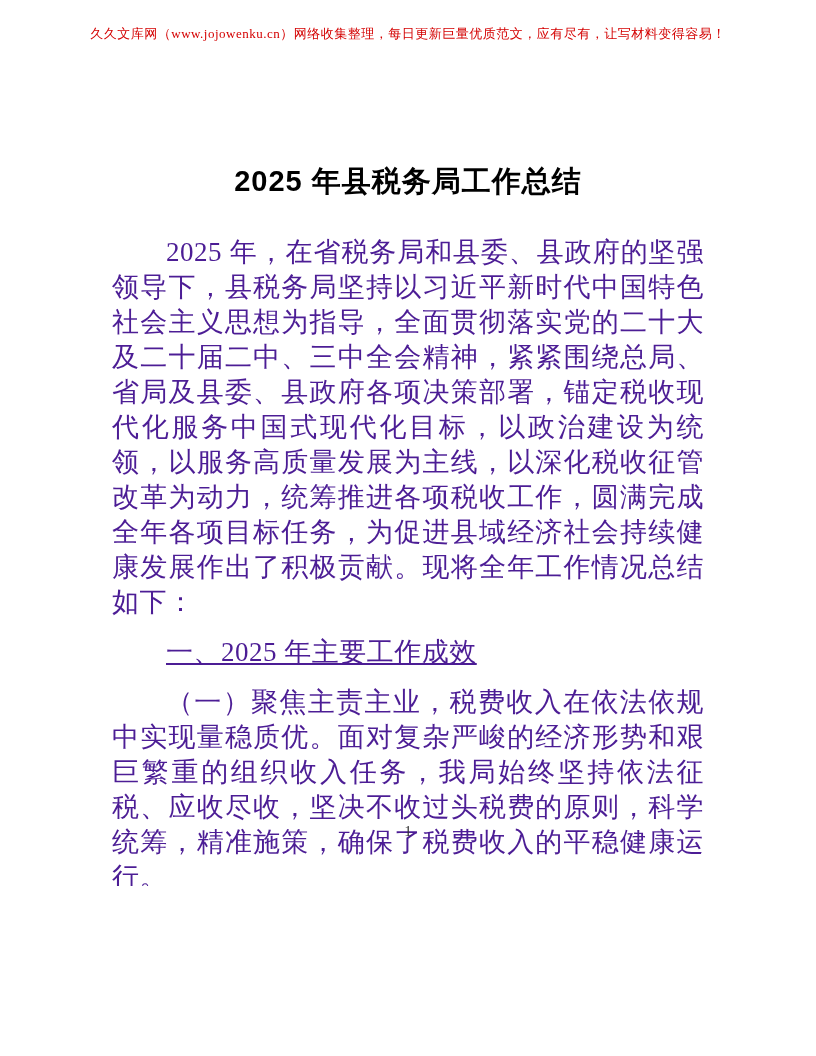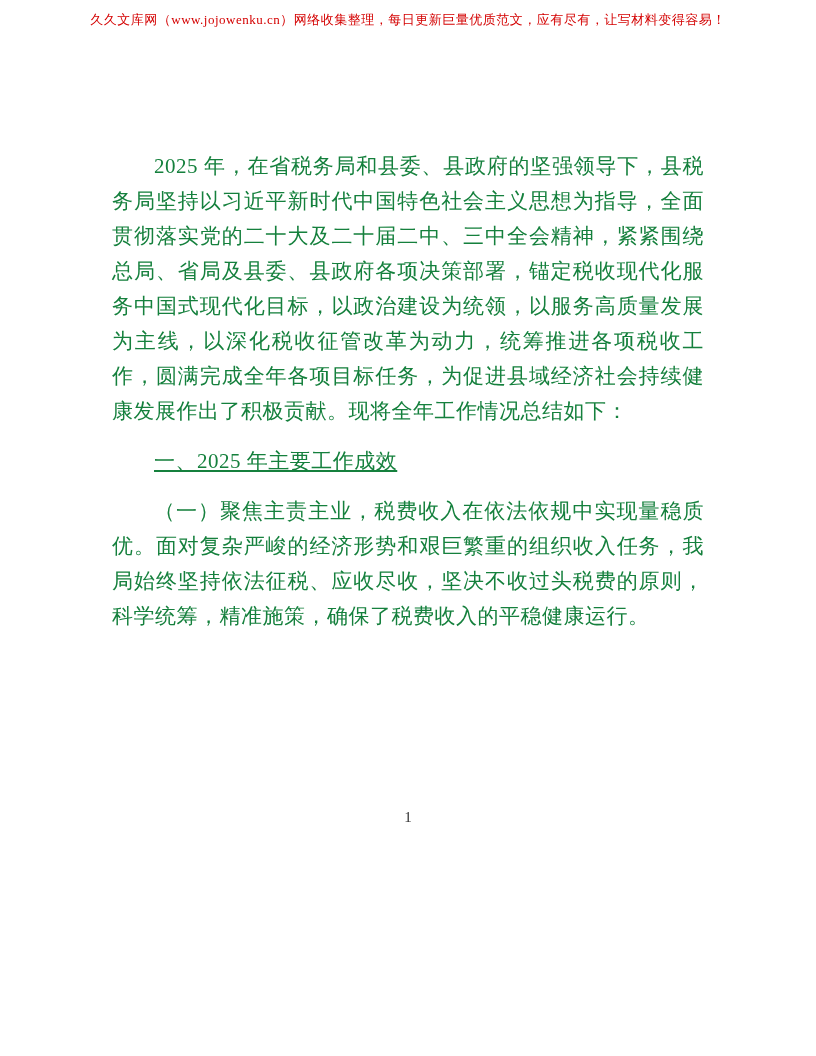--- a/index.html
+++ b/index.html
@@ -1,21 +1,21 @@
 <!DOCTYPE html>
 <html><head>
 <meta charset="utf-8">
 <style>
   * { margin: 0; padding: 0; box-sizing: border-box; }
   html, body { background: #ffffff; }
   .page {
     position: relative;
     width: 816px;
     height: 868px;
-    margin: 4px auto;
+    margin: 18px auto;
     background: #ffffff;
     overflow: hidden;
     font-family: "Liberation Serif", serif;
   }
   .page-header {
     position: absolute;
     top: 7px;
     left: 0;
     right: 0;
     text-align: center;
@@ -32,23 +32,23 @@
     text-align: center;
     font-size: 29px;
     font-weight: bold;
     color: #000000;
     line-height: 36px;
     margin-bottom: 36px;
     font-family: "Liberation Sans", sans-serif;
     letter-spacing: 1px;
   }
   .doc-body p {
-    font-size: 21px;
+    font-size: 27px;
     line-height: 35px;
-    color: #15803d;
+    color: #4c1d95;
     text-align: justify;
     text-indent: 2em;
     margin-bottom: 15px;
     letter-spacing: 0.5px;
   }
   .doc-body p.section-heading {
     margin-bottom: 15px;
     text-decoration: underline;
   }
   .doc-body p.spacious {
@@ -67,20 +67,21 @@
 </style>
 </head>
 <body>
 
 <div class="page">
 
   <div class="page-header">久久文库网（www.jojowenku.cn）网络收集整理，每日更新巨量优质范文，应有尽有，让写材料变得容易！</div>
 
   <div class="content">
 
+    <h1 class="doc-title">2025 年县税务局工作总结</h1>
 
     <div class="doc-body">
       <p>2025 年，在省税务局和县委、县政府的坚强领导下，县税务局坚持以习近平新时代中国特色社会主义思想为指导，全面贯彻落实党的二十大及二十届二中、三中全会精神，紧紧围绕总局、省局及县委、县政府各项决策部署，锚定税收现代化服务中国式现代化目标，以政治建设为统领，以服务高质量发展为主线，以深化税收征管改革为动力，统筹推进各项税收工作，圆满完成全年各项目标任务，为促进县域经济社会持续健康发展作出了积极贡献。现将全年工作情况总结如下：</p>
 
       <p class="section-heading">一、2025 年主要工作成效</p>
 
       <p>（一）聚焦主责主业，税费收入在依法依规中实现量稳质优。面对复杂严峻的经济形势和艰巨繁重的组织收入任务，我局始终坚持依法征税、应收尽收，坚决不收过头税费的原则，科学统筹，精准施策，确保了税费收入的平稳健康运行。</p>
 
     </div>
 

